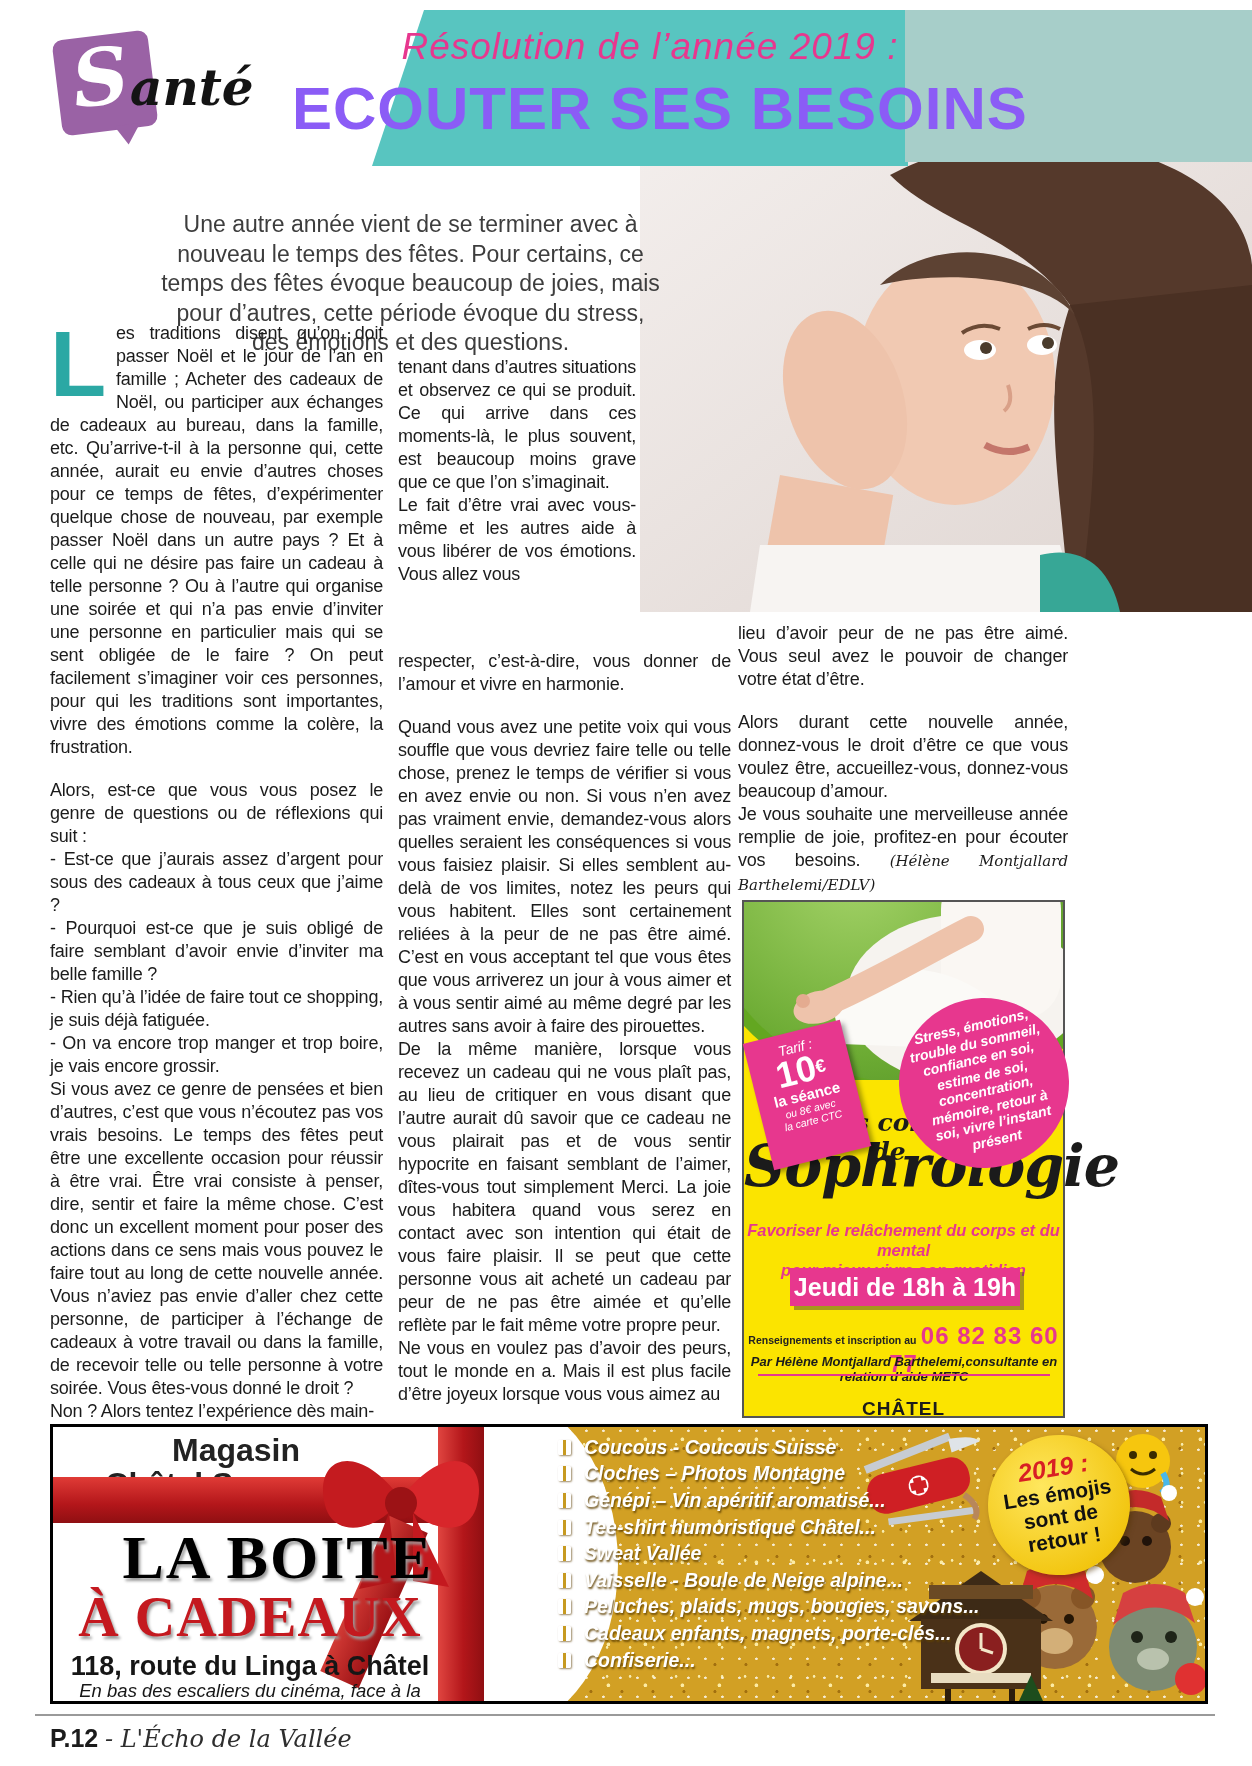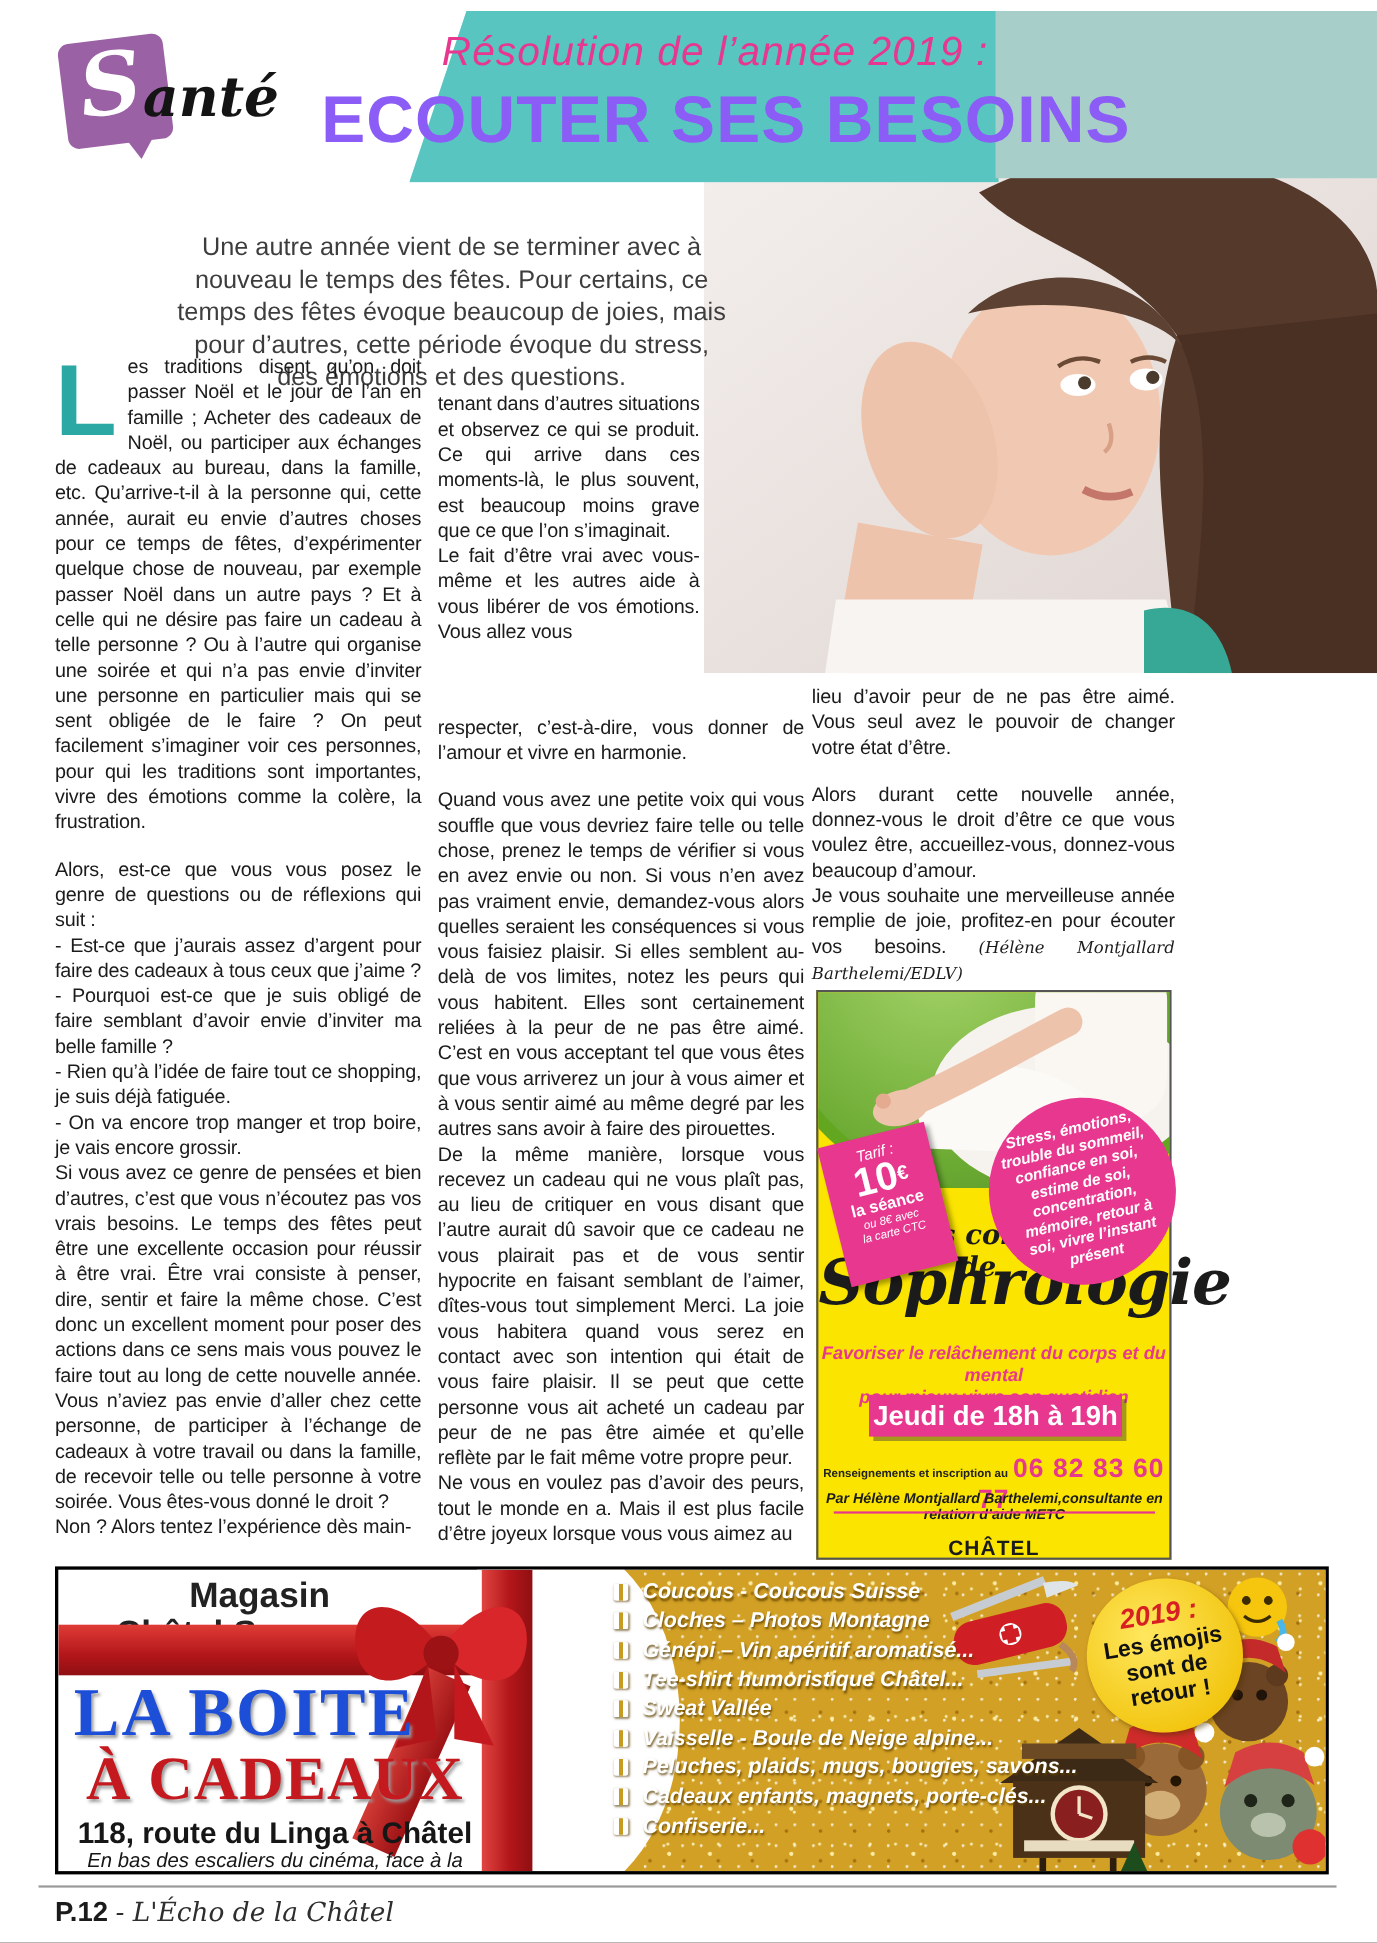--- a/index.html
+++ b/index.html
@@ -96,21 +96,21 @@
        border-radius:50%;}
   .store{position:absolute;left:18px;top:6px;width:330px;text-align:center;font-weight:bold;
        font-size:32px;line-height:34px;color:#222;}
   .h-stripe{position:absolute;left:0;top:50px;width:420px;height:46px;
        background:linear-gradient(#e03b36,#b3161a 60%,#8f0f12);}
   .v-ribbon{position:absolute;left:385px;top:0;width:46px;height:100%;
        background:linear-gradient(90deg,#e04540,#b3161a 55%,#8f0f12);}
   .bow{position:absolute;left:258px;top:-6px;width:180px;height:170px;}
   .tail{position:absolute;left:300px;top:90px;width:42px;height:170px;background:
        linear-gradient(90deg,#d23a35,#9c1215);transform:rotate(24deg);}
-  .big1{position:absolute;left:14px;top:100px;width:366px;text-align:left;color:#1d4ed8;
+  .big1{position:absolute;left:14px;top:100px;width:366px;text-align:right;color:#000000;
        font-family:"Liberation Serif",serif;font-weight:bold;font-size:62px;line-height:60px;
        letter-spacing:2px;text-shadow:2px 3px 3px #9b9b9b;}
   .big2{position:absolute;left:14px;top:160px;width:366px;text-align:center;color:#c4191f;
        font-family:"Liberation Serif",serif;font-weight:bold;font-size:56px;line-height:60px;
        letter-spacing:1px;text-shadow:2px 3px 3px #9b9b9b;}
   .addr{position:absolute;left:0px;top:224px;width:394px;text-align:center;font-weight:bold;
        font-size:27px;color:#161616;}
   .addr-note{position:absolute;left:0px;top:253px;width:394px;text-align:center;font-style:italic;
        font-size:18.5px;color:#161616;}
   .glist{position:absolute;left:505px;top:7px;z-index:6;}
@@ -175,21 +175,21 @@
   <div class="abs logo-box">
     <span class="logo-s">S</span>
   </div>
   <div class="abs logo-ante">anté</div>
 
   <div class="abs intro">Une autre année vient de se terminer avec à nouveau le temps des fêtes. Pour certains, ce temps des fêtes évoque beaucoup de joies, mais pour d’autres, cette période évoque du stress, des émotions et des questions.</div>
 
   <div class="abs col1">
     <p class="body-p"><span class="dropcap">L</span><span>es traditions disent qu’on doit passer Noël et le jour de l’an en famille ; Acheter des cadeaux de Noël, ou participer aux échanges de cadeaux au bureau, dans la famille, etc. Qu’arrive-t-il à la personne qui, cette année, aurait eu envie d’autres choses pour ce temps de fêtes, d’expérimenter quelque chose de nouveau, par exemple passer Noël dans un autre pays ? Et à celle qui ne désire pas faire un cadeau à telle personne ? Ou à l’autre qui organise une soirée et qui n’a pas envie d’inviter une personne en particulier mais qui se sent obligée de le faire ? On peut facilement s’imaginer voir ces personnes, pour qui  les traditions sont importantes, vivre des émotions comme la colère, la frustration.</span></p>
     <p class="body-p gap">Alors, est-ce que vous vous posez le genre de questions ou de réflexions qui suit :</p>
-    <p class="body-p">- Est-ce que j’aurais assez d’argent pour faire des cadeaux à tous ceux que j’aime ?</p>
+    <p class="body-p">- Est-ce que j’aurais assez d’argent pour sous des cadeaux à tous ceux que j’aime ?</p>
     <p class="body-p">- Pourquoi est-ce que je suis obligé de faire semblant d’avoir envie d’inviter ma belle famille ?</p>
     <p class="body-p">- Rien qu’à l’idée de faire tout ce shopping, je suis déjà fatiguée.</p>
     <p class="body-p">- On va encore trop manger et trop boire, je vais encore grossir.</p>
     <p class="body-p">Si vous avez ce genre de pensées et bien d’autres, c’est que vous n’écoutez pas vos vrais besoins. Le temps des fêtes peut être une excellente occasion pour réussir à être vrai. Être vrai consiste à penser, dire, sentir et faire la même chose. C’est donc un excellent moment pour poser des actions dans ce sens mais vous pouvez le faire tout au long de cette nouvelle année. Vous n’aviez pas envie d’aller chez cette personne, de participer à l’échange de cadeaux à votre travail ou dans la famille, de recevoir telle ou telle personne à votre soirée. Vous êtes-vous donné le droit ?</p>
     <p class="body-p">Non ? Alors tentez l’expérience dès main-</p>
   </div>
 
   <div class="abs col2n">
     <p class="body-p">tenant dans d’autres situations et observez ce qui se produit. Ce qui arrive dans ces moments-là, le plus souvent, est beaucoup moins grave que ce que l’on s’imaginait.</p>
     <p class="body-p">Le fait d’être vrai avec vous-même et les autres aide à vous libérer de vos émotions. Vous allez vous</p>
@@ -374,16 +374,16 @@
 
     <div class="badge">
       <div class="badge-year">2019 :</div>
       <div class="badge-text">Les émojis sont de retour !</div>
     </div>
   </div>
 
   <div class="abs footline"></div>
   <div class="abs footer">
     <b>P.12</b>
-    <i> <span>- L'Écho de la Châtel</span></i>
+    <i> <span>- L'Écho de la Vallée</span></i>
   </div>
 
 </div>
 
 </body></html>

